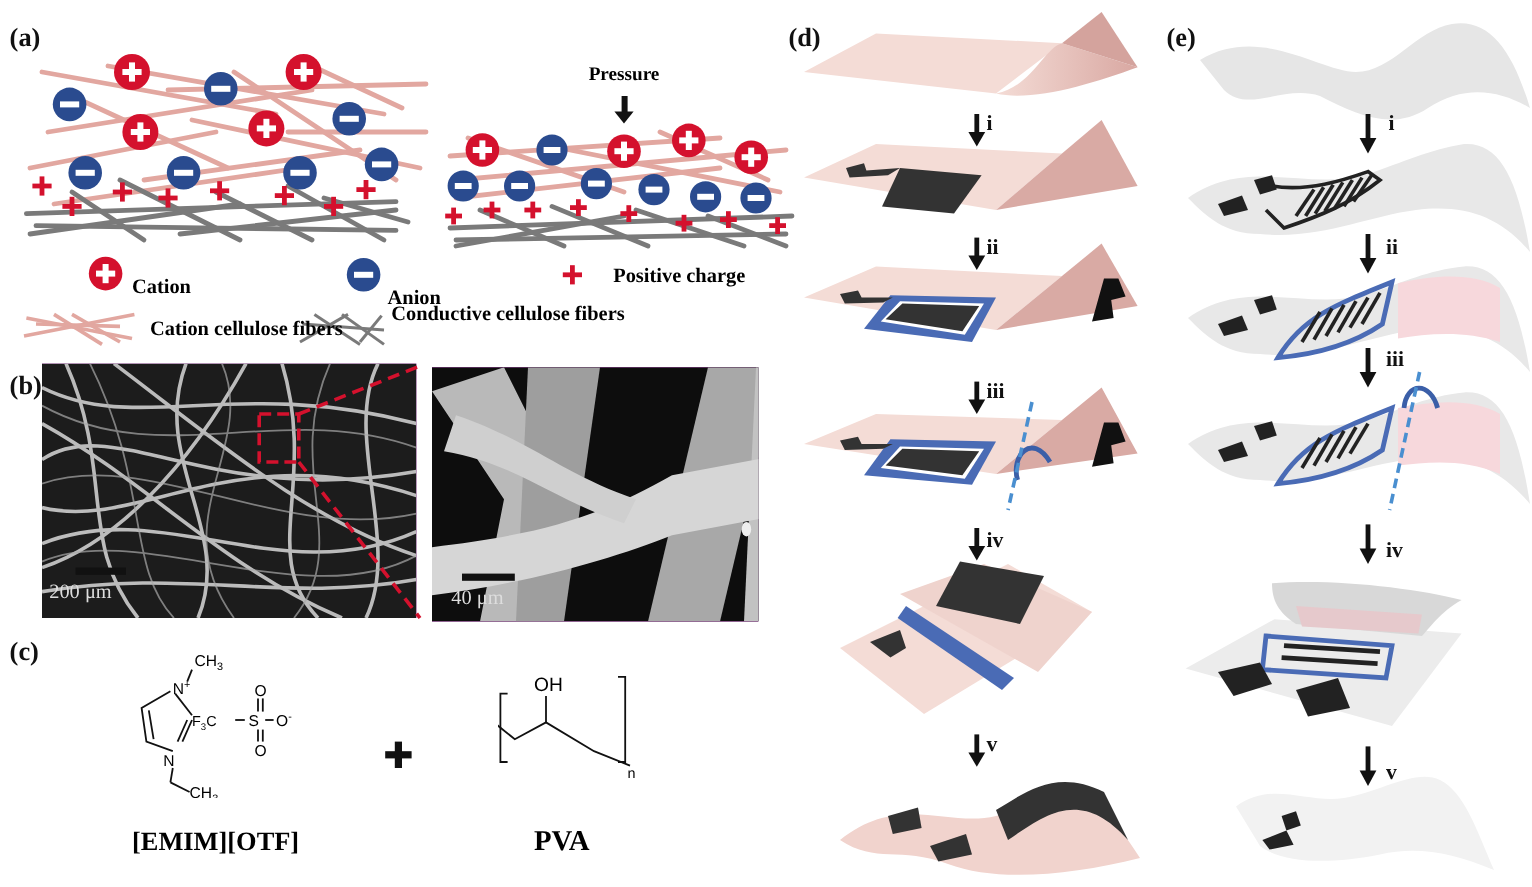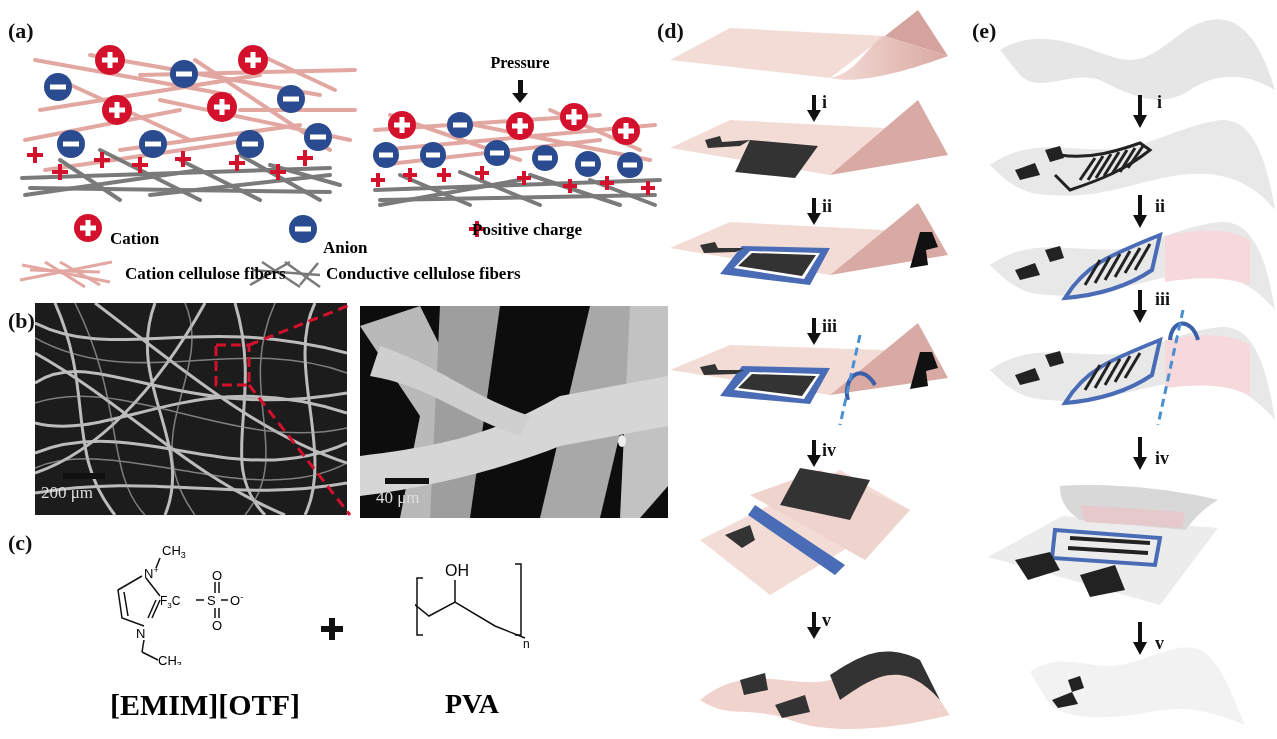--- a/index.html
+++ b/index.html
@@ -268,23 +268,23 @@
       <line x1="250" y1="285" x2="290" y2="262"></line>
     <line x1="262" y1="262" x2="300" y2="287"></line>
       <line x1="285" y1="262" x2="320" y2="287"></line>
     <line x1="300" y1="285" x2="318" y2="263"></line>
   </g>
 </svg>
 
 <div class="abs legend-text" style="left:520px;top:54px;transform:translateX(-50%);font-size:16px;">Pressure</div>
 <div class="abs legend-text" style="left:110px;top:218px;margin-top:11px;">Cation</div>
 <div class="abs legend-text" style="left:323px;top:238px;">Anion</div>
-<div class="abs legend-text" style="left:472px;top:220px;">Positive charge</div>
+<div class="abs legend-text" style="left:511px;top:220px;">Positive charge</div>
 <div class="abs legend-text" style="left:125px;top:264px;">Cation cellulose fibers</div>
-<div class="abs legend-text" style="left:326px;top:264px;">Conductive cellulose fibers</div>
+<div class="abs legend-text" style="left:326px;top:252px;">Conductive cellulose fibers</div>
 
 <div class="abs plabel" style="left:8px;top:308px;">(b)</div>
 
 <div class="abs sem" style="left:35px;top:303px;width:312px;height:212px;">
   <svg width="312" height="212">
     <rect width="312" height="212" fill="#1c1c1c"></rect>
     <g stroke="#d8d8d8" stroke-width="3" fill="none" opacity="0.85">
       <path d="M0,20 C80,60 160,10 312,50"></path>
         <path d="M0,80 C60,40 140,120 312,90"></path>
       <path d="M0,150 C100,110 200,190 312,140"></path>
@@ -304,21 +304,21 @@
       <path d="M40,0 C90,100 70,170 110,212"></path>
         <path d="M240,0 C200,90 260,150 210,212"></path>
       <path d="M0,165 C80,130 220,210 312,160"></path>
         <path d="M150,0 C180,70 100,130 160,212"></path>
     </g>
     <rect x="28" y="170" width="42" height="6" fill="#111"></rect>
   </svg>
   <div class="abs scale-text" style="left:6px;top:180px;">200 μm</div>
 </div>
 
-<div class="abs sem" style="left:360px;top:306px;width:308px;height:212px;">
+<div class="abs sem" style="left:360px;top:306px;width:272px;height:212px;">
   <svg width="308" height="212">
     <rect width="308" height="212" fill="#0d0d0d"></rect>
     <path d="M0,20 L60,0 L120,120 L90,212 L40,212 L60,110 Z" fill="#b9b9b9"></path>
     <path d="M80,0 L140,0 L110,212 L70,212 Z" fill="#9e9e9e"></path>
     <path d="M230,0 L290,0 L240,212 L180,212 Z" fill="#a8a8a8"></path>
     <path d="M270,0 L308,0 L308,180 L280,212 L260,212 Z" fill="#c2c2c2"></path>
     <path d="M0,150 C80,140 130,130 200,90 L308,70 L308,120 L200,140 C150,160 80,180 0,190 Z" fill="#d6d6d6"></path>
     <path d="M20,40 C80,60 110,90 170,110 L160,130 C100,110 70,80 10,70 Z" fill="#cfcfcf"></path>
     <ellipse cx="262" cy="135" rx="4" ry="6" fill="#eee"></ellipse>
     <rect x="25" y="172" width="44" height="6" fill="#111"></rect>
@@ -371,22 +371,22 @@
   <g stroke="#111" stroke-width="1.5" fill="none">
     <polyline points="8,18 2,18 2,75 8,75"></polyline>
     <polyline points="100,4 106,4 106,75 100,75"></polyline>
     <polyline points="-6,40 14,56 40,42 80,66 110,78"></polyline>
     <line x1="40" y1="42" x2="40" y2="20"></line>
   </g>
   <text x="30" y="16" font-size="16">OH</text>
   <text x="108" y="88" font-size="12">n</text>
 </svg>
 
-<div class="abs legend-text" style="left:110px;top:688px;font-size:30px;">[EMIM][OTF]</div>
-<div class="abs legend-text" style="left:445px;top:688px;font-size:28px;">PVA</div>
+<div class="abs legend-text" style="left:110px;top:688px;font-size:22px;">[EMIM][OTF]</div>
+<div class="abs legend-text" style="left:445px;top:688px;font-size:24px;">PVA</div>
 
 <div class="abs plabel" style="left:657px;top:18px;">(d)</div>
 
 <svg class="abs" style="left:670px;top:0;" width="300" height="739">
   <defs>
     <linearGradient id="pinkFold" x1="0" x2="1">
         <stop offset="0" stop-color="#f4dcd6"></stop>
         <stop offset="1" stop-color="#d9a8a2"></stop>
       </linearGradient>
   </defs>

